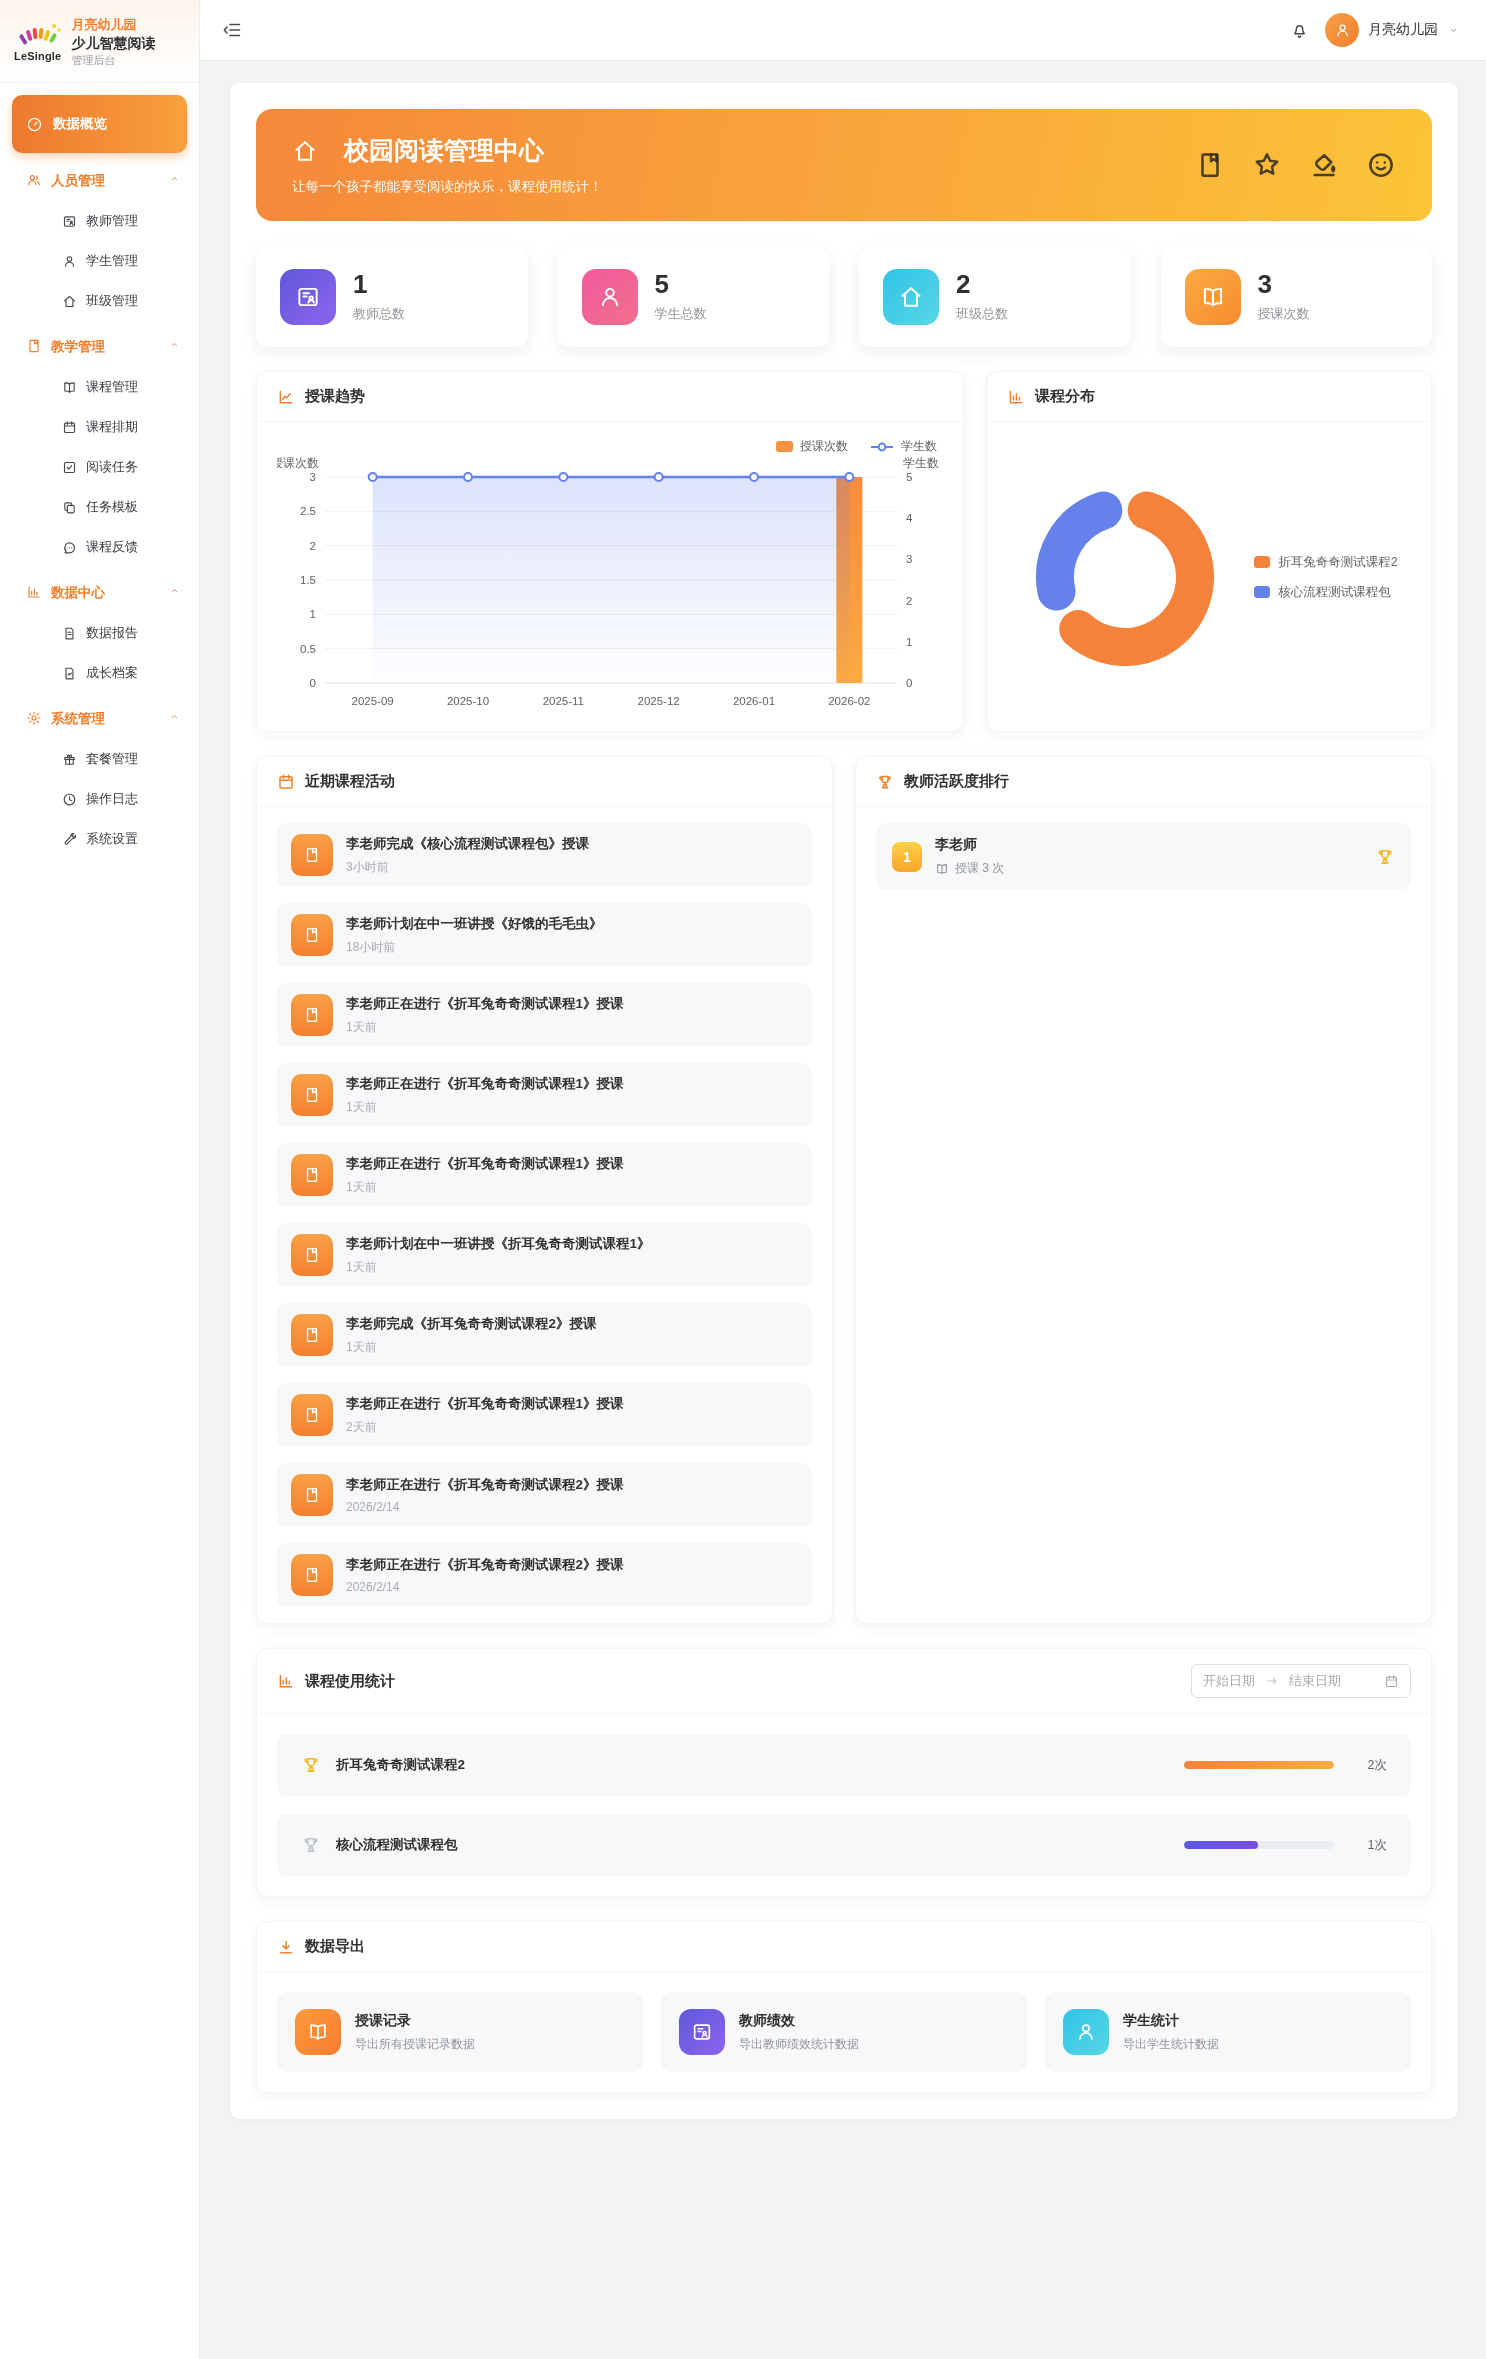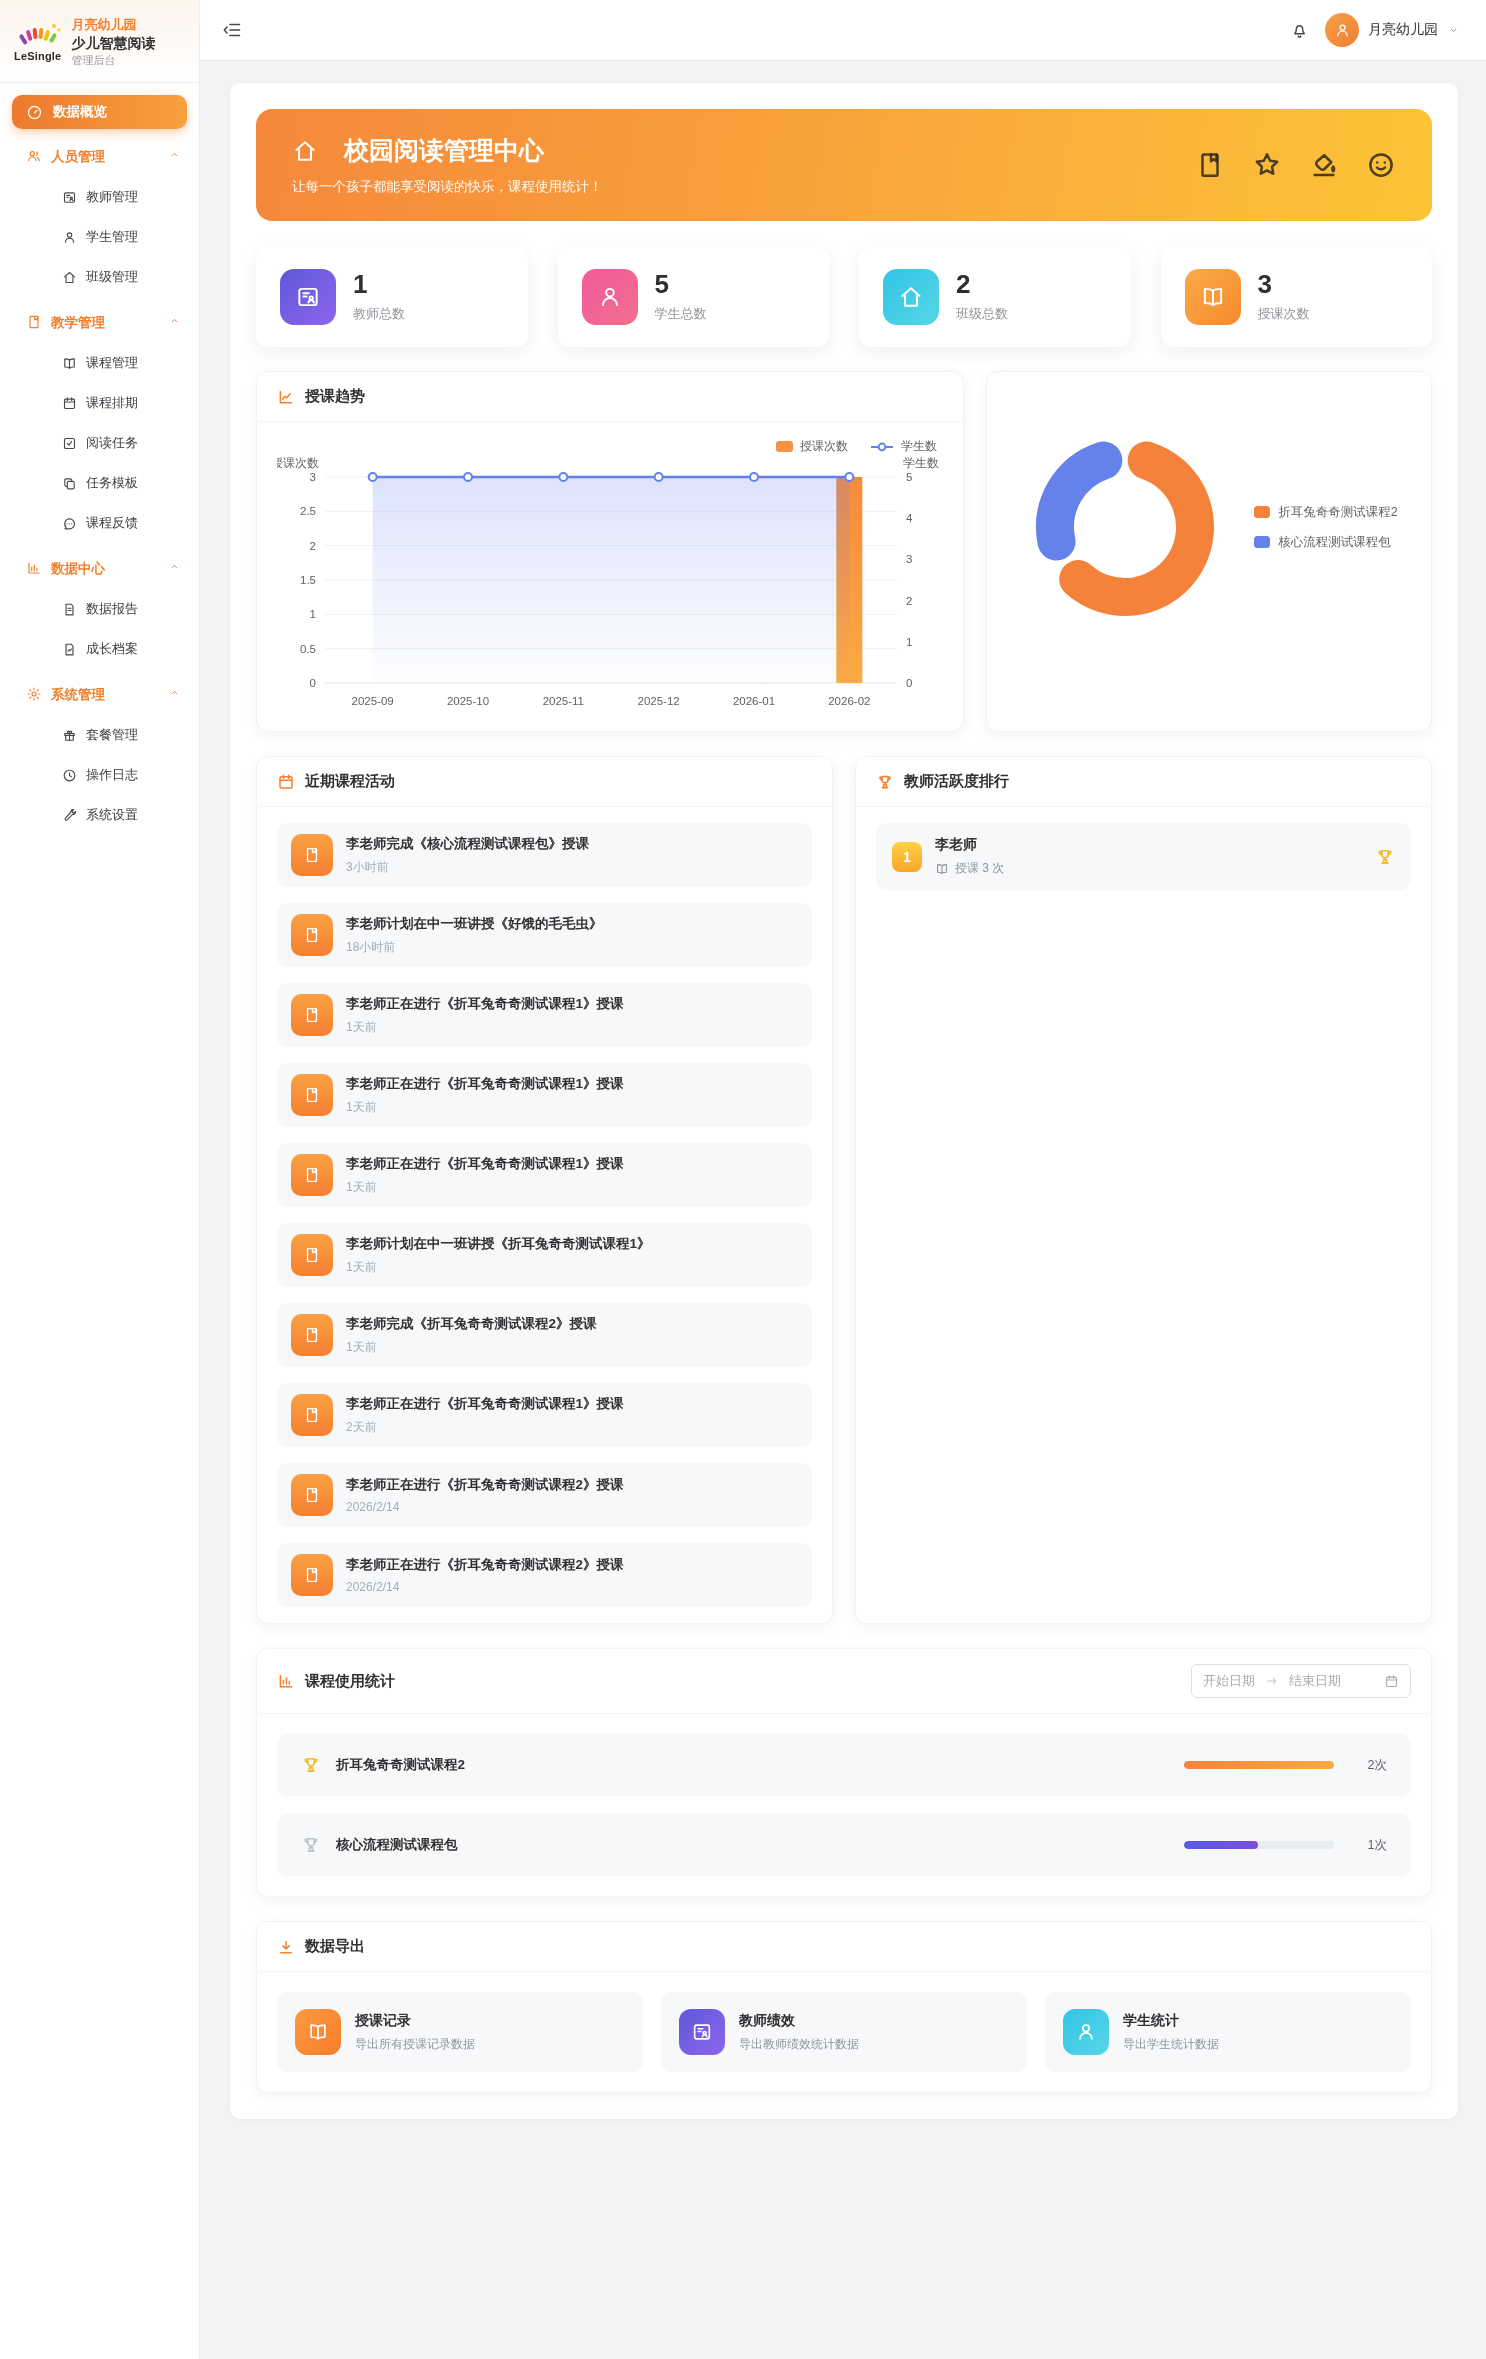--- a/index.html
+++ b/index.html
@@ -16,21 +16,21 @@
   
   .sidebar { width:200px; flex:none; background:#fff; border-right:1px solid #ebedf0; }
   .brand { display:flex; gap:10px; padding:16px 12px 14px 14px; background:linear-gradient(180deg,#fdf4ec,#fff); border-bottom:1px solid #f5ede5; align-items:center; }
   .brand-logo { display:flex; flex-direction:column; align-items:center; gap:2px; }
   .brand-logo .lg-text { font-size:11px; font-weight:700; color:#2b2b2b; letter-spacing:.2px; }
   .brand-txt { line-height:1.35; }
   .brand-org { color:#f4802d; font-size:13px; font-weight:700; }
   .brand-product { color:#303133; font-size:14px; font-weight:700; }
   .brand-sub { color:#98999c; font-size:11px; margin-top:1px; }
   .nav { padding:12px 12px 30px; }
-  .nav-active { height:34px; border-radius:10px; display:flex; align-items:center; gap:10px; padding-left:14px;
+  .nav-active { height:58px; border-radius:10px; display:flex; align-items:center; gap:10px; padding-left:14px;
     background:linear-gradient(90deg,#ed792e,#f9a03c); color:#fff; font-size:13.5px; font-weight:700;
     box-shadow:0 4px 10px rgba(243,130,45,.35); margin-bottom:8px; cursor:pointer; }
   .nav-active .ic { width:17px; height:17px; }
   .sec-head { display:flex; gap:9px; padding:11px 6px 11px 14px; color:#f4802d; font-size:13.5px; font-weight:700; margin-top:6px; cursor:pointer; }
   .sec-head .ic { width:16px; height:16px; }
   .sec-head .chev { margin-left:auto; width:13px; height:13px; color:#f4802d; }
   .sub-item { display:flex; align-items:center; gap:9px; padding:11px 6px 11px 50px; color:#3b3d42; font-size:13px; cursor:pointer; }
   .sub-item .ic { width:15px; height:15px; color:#45484e; }
 
   
@@ -553,20 +553,29 @@
                   <text x="191" y="250" text-anchor="middle" font-size="11.5" fill="#606266">2025-10</text>
                   <text x="286.33333333333337" y="250" text-anchor="middle" font-size="11.5" fill="#606266">2025-11</text>
                   <text x="381.6666666666667" y="250" text-anchor="middle" font-size="11.5" fill="#606266">2025-12</text>
                   <text x="477" y="250" text-anchor="middle" font-size="11.5" fill="#606266">2026-01</text>
                   <text x="572.3333333333334" y="250" text-anchor="middle" font-size="11.5" fill="#606266">2026-02</text>
                 </svg>
               </div>
           </div>
         </div>
         <div class="panel">
+          <div class="panel-head">
+            <span class="ic p-ic">
+                <svg viewBox="0 0 24 24">
+                  <path d="M4.5 4.5v15h15"></path>
+                  <path d="M8.5 16v-5M12.5 16V8M16.5 16v-3.5"></path>
+                </svg>
+              </span>
+            <span class="panel-title">课程分布</span>
+          </div>
           <div class="donut-body">
             <div id="donut-wrap">
                 <svg width="210" height="210">
                   <path d="M126.69 38.45 A70 70 0 1 1 58.21 157.06" fill="none" stroke="#f5823a" stroke-width="38" stroke-linecap="round"></path>
                   <path d="M36.52 119.49 A70 70 0 0 1 83.31 38.45" fill="none" stroke="#6581ea" stroke-width="38" stroke-linecap="round"></path>
                 </svg>
               </div>
             <div class="donut-legend" id="donut-legend">
                 <span class="legend-item">
                   <span class="sw-pie" style="background:#f5823a"></span>

